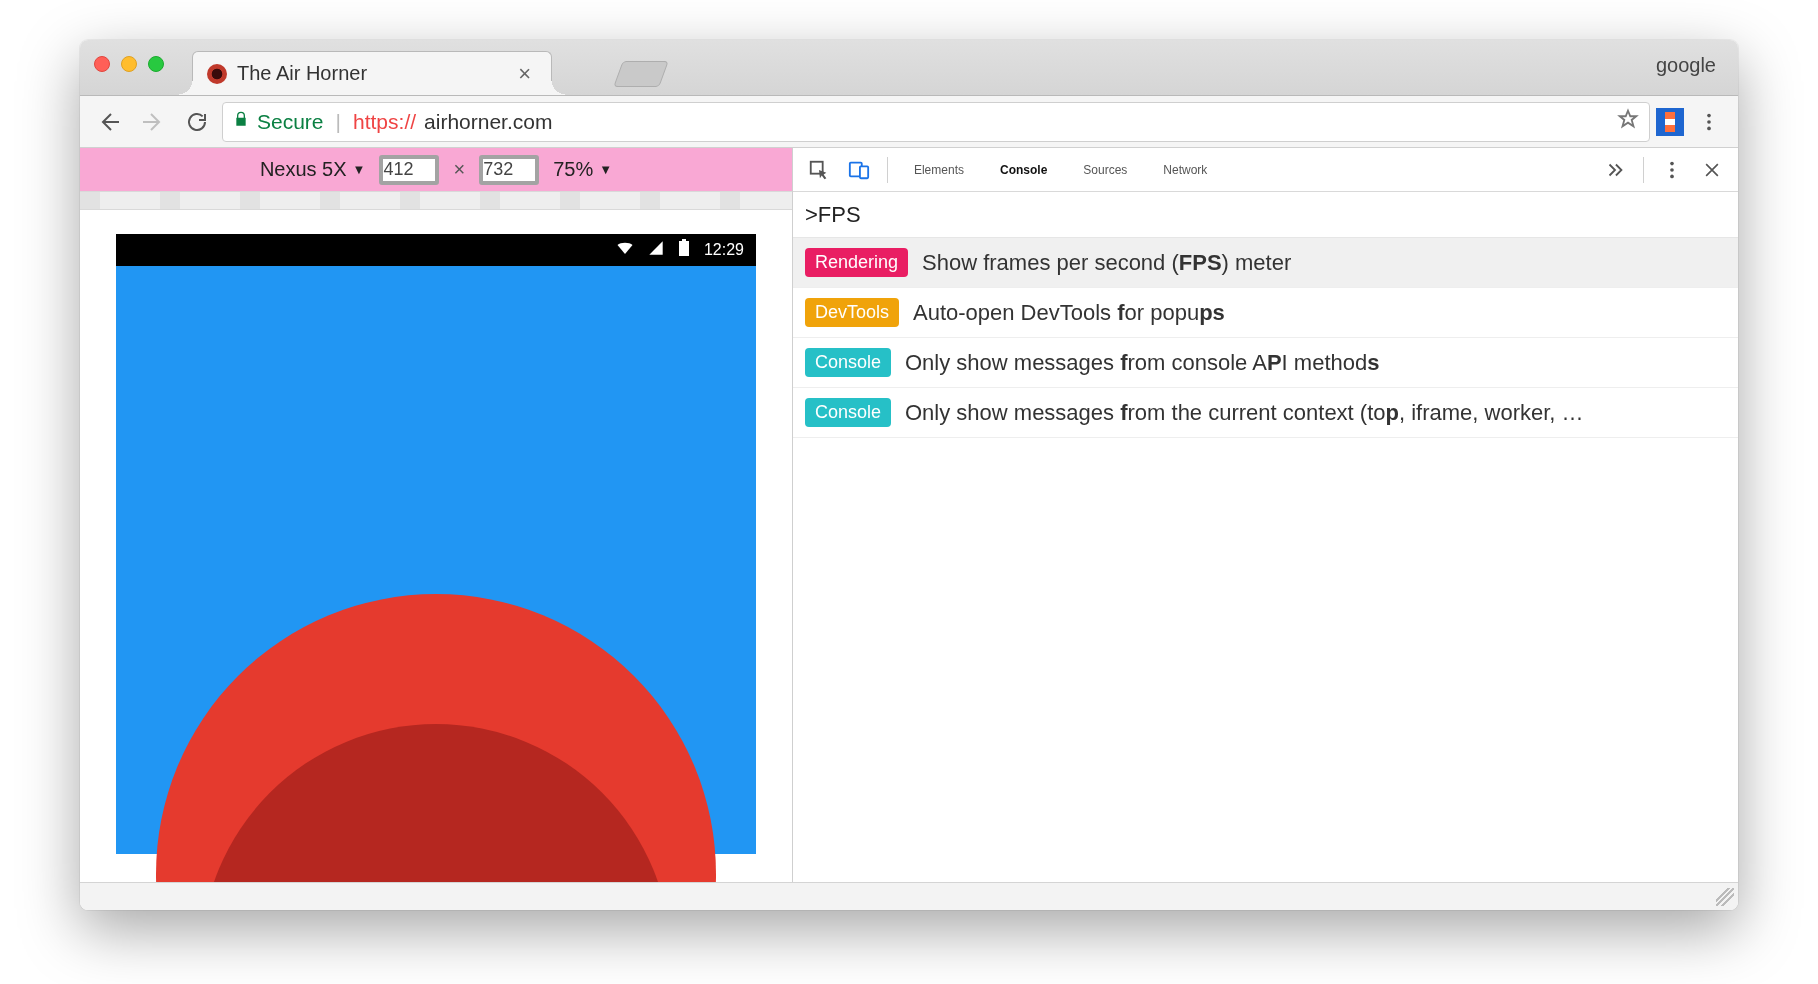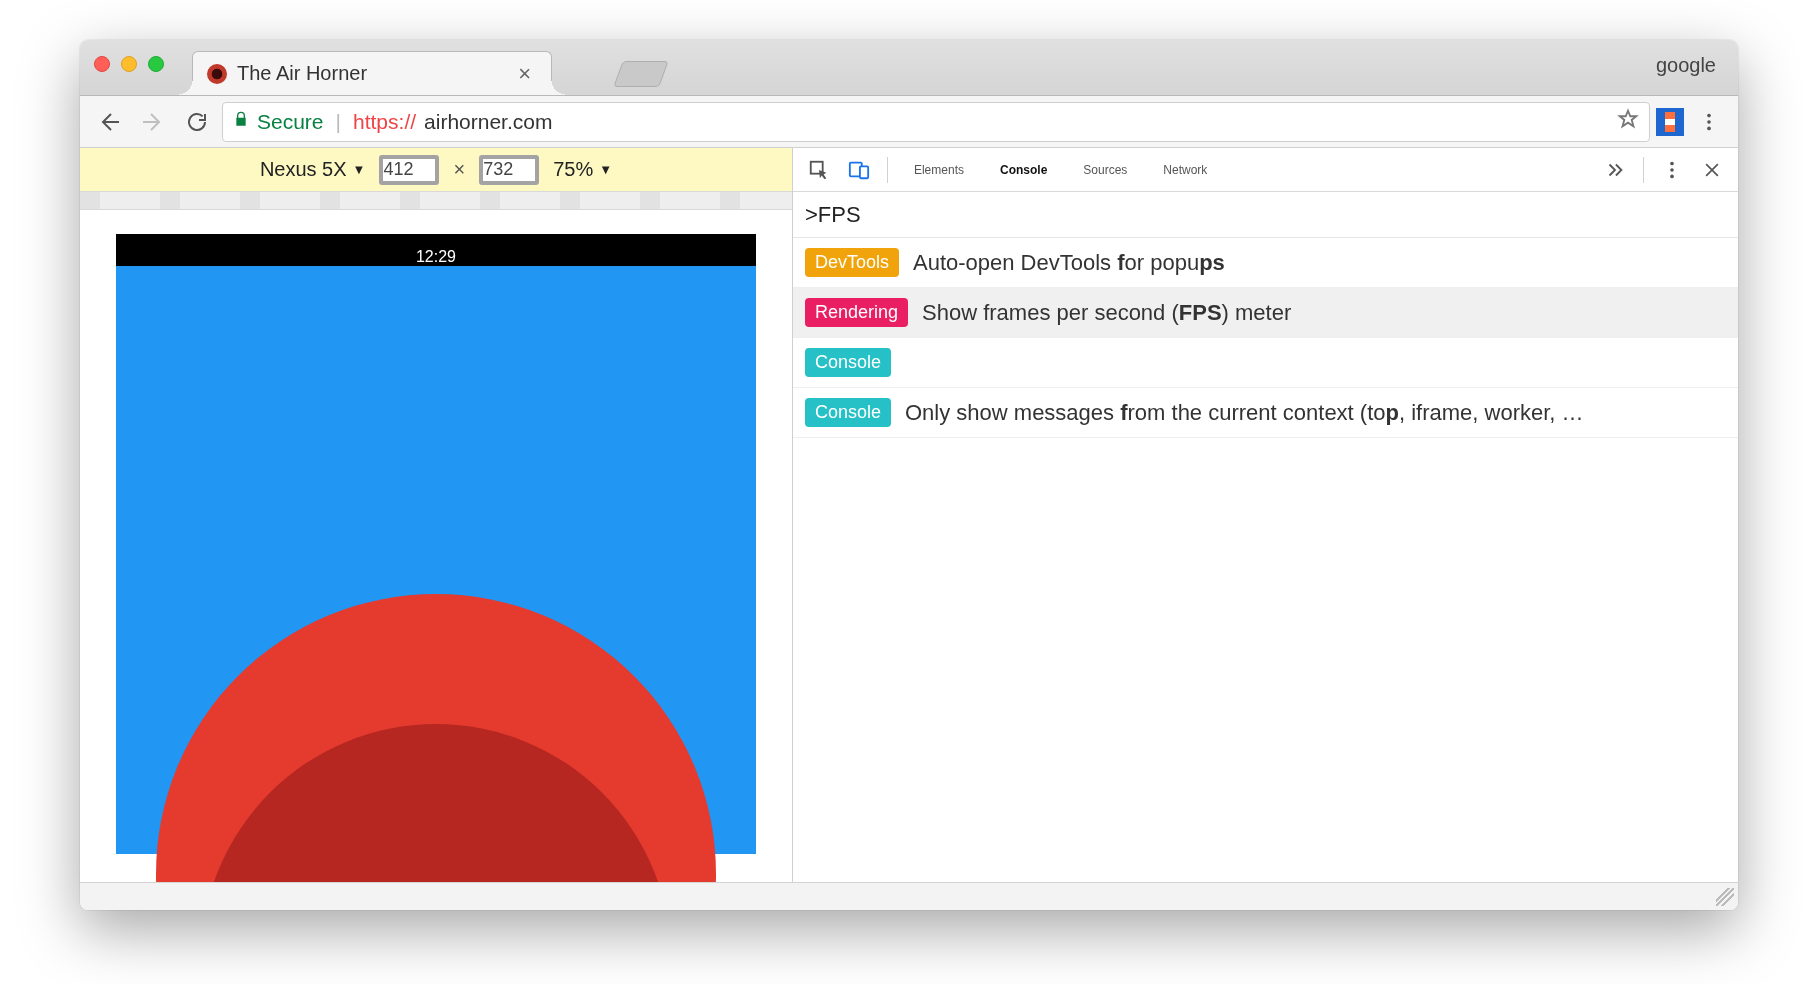--- a/index.html
+++ b/index.html
@@ -91,38 +91,38 @@
   .sep{ color:#bbb; margin:0 4px;}
   .url-proto{ color:#ef4444;}
   .url-rest{ color:#333;}
   .star{ margin-left:auto; color:#777;}
   .ext-icon{ width:28px;height:28px;background:#1e66d0; display:flex;align-items:center;justify-content:center;}
   .ext-icon .lh{ width:10px; height:20px; background:linear-gradient(#ff6f3c 0 33%, #fff 33% 66%, #ff6f3c 66% 100%);}
   .kebab{ width:38px;display:flex;align-items:center;justify-content:center;color:#555;}
 
   
   .content{ flex:1; display:flex; overflow:hidden;}
-  .left{ width:43%; border-right:1px solid #cfcfcf; background:#fef9c3; display:flex; flex-direction:column; overflow:hidden;}
+  .left{ width:43%; border-right:1px solid #cfcfcf; background:#f9a8d4; display:flex; flex-direction:column; overflow:hidden;}
   .right{ flex:1; display:flex; flex-direction:column; background:#fff; overflow:hidden;}
 
   
   .device-bar{
     height:44px; border-bottom:1px solid #d9d9d9;
     display:flex; align-items:center; justify-content:center; gap:14px;
     font-size:20px; color:#222;
   }
   .device-select{ display:flex; align-items:center; gap:6px;}
   .triangle{ font-size:13px;}
   .dim-input{ width:60px;height:30px;border:4px solid #a3a3a3;border-radius:3px;text-align:left;font-size:18px;color:#444;background:#fff;}
   .dim-x{ color:#555;}
   .ruler{ height:18px; background:repeating-linear-gradient(90deg,#e2e2e2 0 20px,#eee 20px 80px); border-bottom:1px solid #d9d9d9;}
 
   .viewport-area{ flex:1; position:relative; background:#fff; display:flex; justify-content:center; align-items:flex-start; padding-top:24px; overflow:hidden;}
   .phone{ width:640px; max-width:92%; background:#2196f3; position:relative; height:620px;}
-  .statusbar{ height:32px;background:#000;color:#fff;display:flex;align-items:center;justify-content:flex-end;padding:0 12px;gap:14px;font-size:16px;flex-direction:column;}
+  .statusbar{ height:32px;background:#000;color:#fff;display:flex;align-items:center;justify-content:flex-end;padding:0 12px;gap:14px;font-size:16px;}
   .horn-outer{ position:absolute; left:50%; transform:translateX(-50%); bottom:-300px; width:560px; height:560px; border-radius:50%; background:#e53a2e;}
   .horn-inner{ position:absolute; left:50%; transform:translateX(-50%); bottom:-340px; width:470px; height:470px; border-radius:50%; background:#b52720;}
 
   
   .dt-tabs{
     height:44px; border-bottom:1px solid #d9d9d9;
     display:flex; align-items:center; gap:0; font-size:12px; color:#555;
     padding:0 6px;
   }
   .dt-iconbtn{ width:40px;height:40px;display:flex;align-items:center;justify-content:center;color:#555;}
@@ -310,30 +310,31 @@
               </svg>
           </div>
         </div>
       </div>
 
       <div class="cmd-input-row">
         <span>&gt;FPS</span>
       </div>
 
       <div class="cmd-list" id="cmd-list">
+          <div class="row sel">
+            <span class="badge b-rendering">Rendering</span>
+            <span class="cmd-text">Show frames per second (<b>FPS</b>) meter</span>
+          </div>
           <div class="row">
             <span class="badge b-devtools">DevTools</span>
             <span class="cmd-text">Auto-open DevTools <b>f</b>or popu<b>ps</b></span>
           </div>
-          <div class="row sel">
-            <span class="badge b-rendering">Rendering</span>
-            <span class="cmd-text">Show frames per second (<b>FPS</b>) meter</span>
-          </div>
           <div class="row">
             <span class="badge b-console">Console</span>
+            <span class="cmd-text">Only show messages <b>f</b>rom console A<b>P</b>I method<b>s</b></span>
           </div>
           <div class="row">
             <span class="badge b-console">Console</span>
             <span class="cmd-text">Only show messages <b>f</b>rom the current context (to<b>p</b>, iframe, worker, …</span>
           </div>
         </div>
     </div>
   </div>
 
   <div class="window-bottom-chrome">

